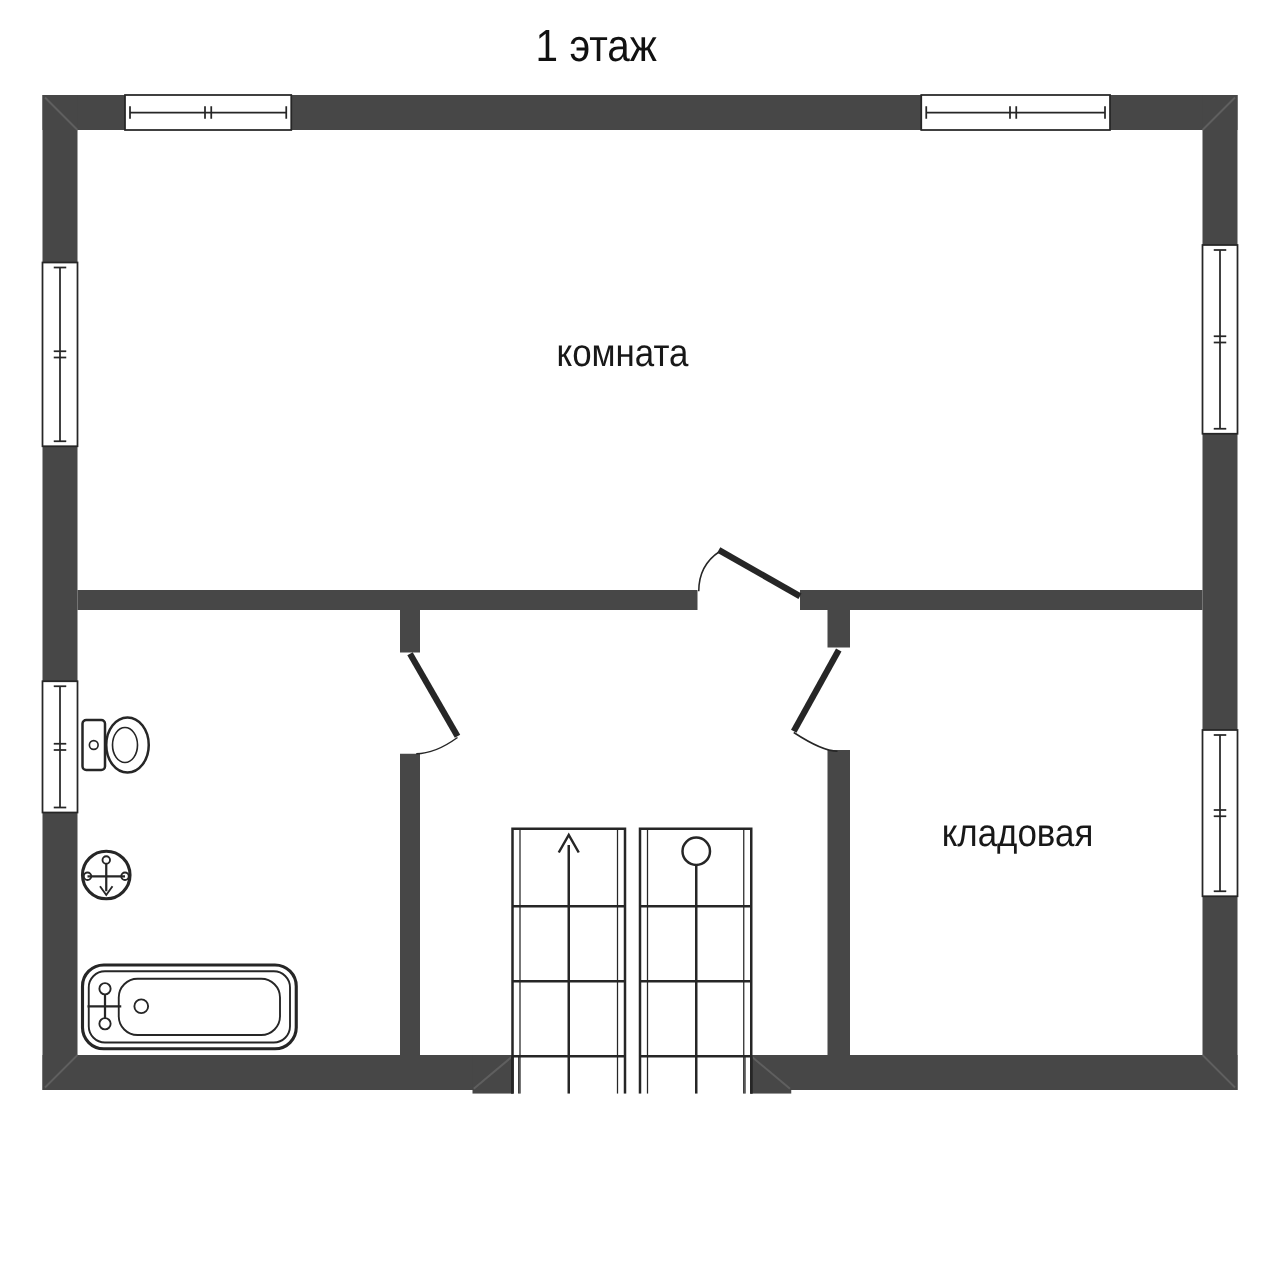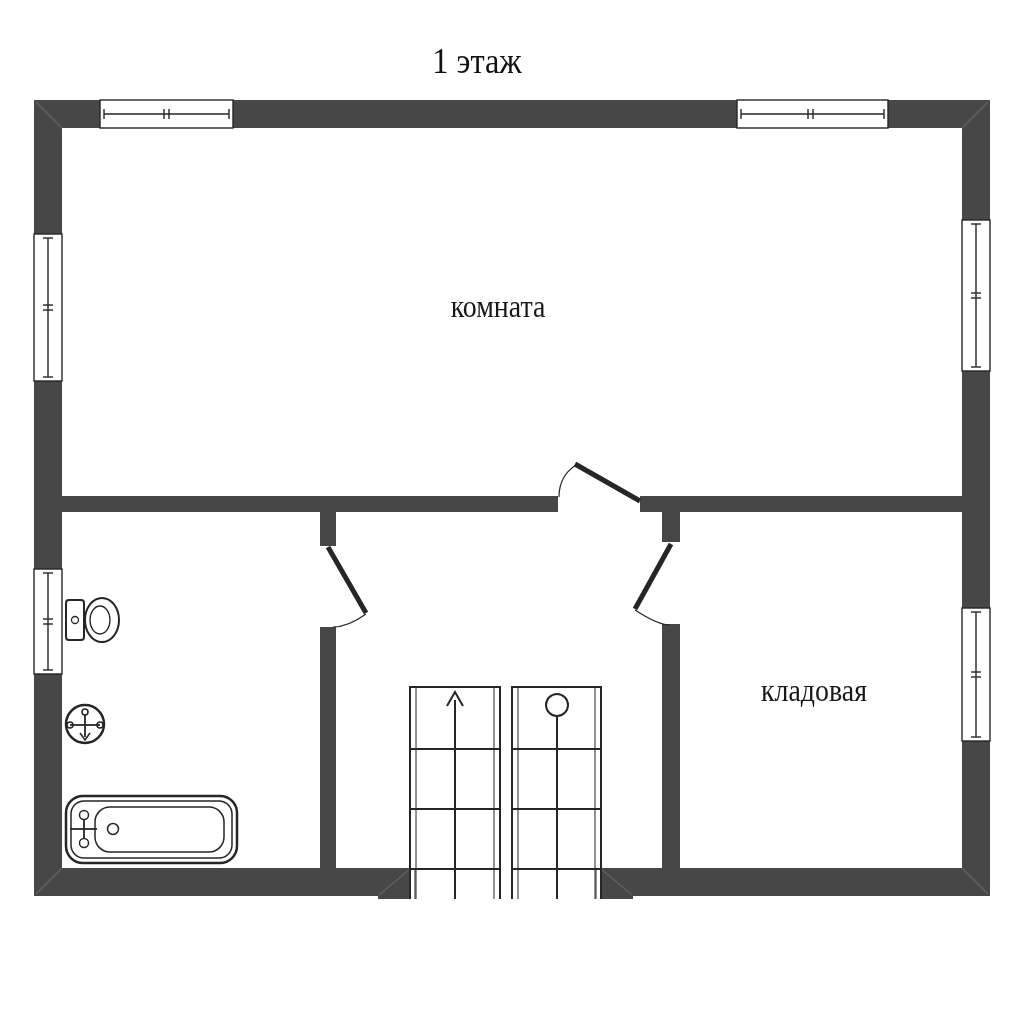--- a/index.html
+++ b/index.html
@@ -1,17 +1,17 @@
 <!DOCTYPE html>
 <html><head>
 <meta charset="utf-8">
 <style>
   html,body{margin:0;padding:0;background:#ffffff;}
   .canvas{position:relative;width:1024px;height:875px;background:#ffffff;overflow:hidden;
-          font-family:Liberation Serif, serif;margin-top:24px;}
+          font-family:Liberation Sans, sans-serif;}
   svg{position:absolute;left:0;top:0;}
   .plan-title{position:absolute;left:477px;top:37px;transform:translate(-50%,-50%) scaleX(0.9);
       font-size:36px;color:#111;white-space:nowrap;}
   .room-label{position:absolute;transform:translate(-50%,-50%) scaleX(0.9);
       font-size:31px;color:#181818;white-space:nowrap;}
   .room-label.living{left:498px;top:283px;}
   .room-label.storage{left:814px;top:667px;}
   .watermark{position:absolute;left:22px;top:962px;display:flex;align-items:center;gap:12px;
       color:#f2f2f2;font-size:37px;font-weight:bold;letter-spacing:1px;}
   .watermark svg{position:static;}

